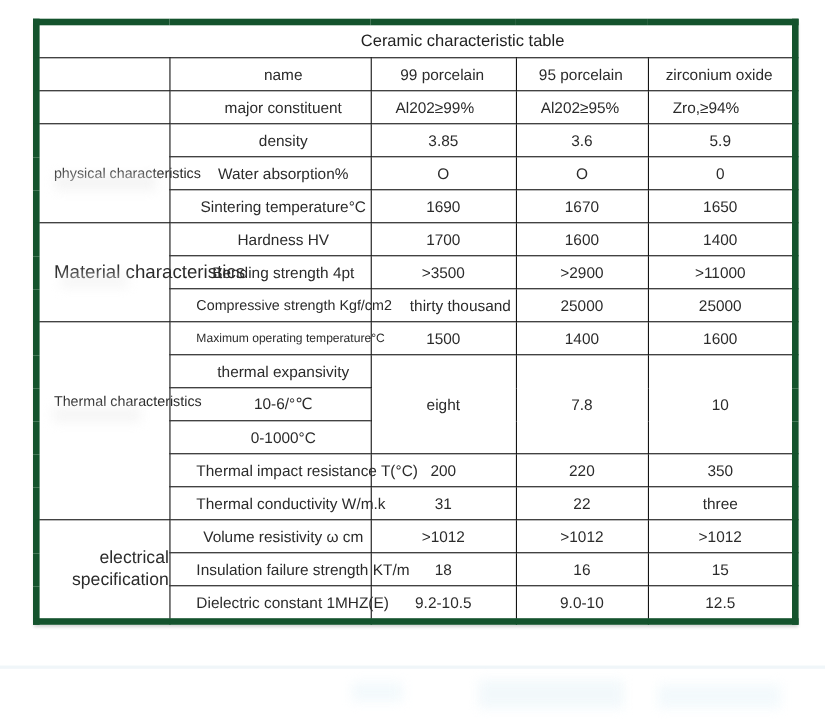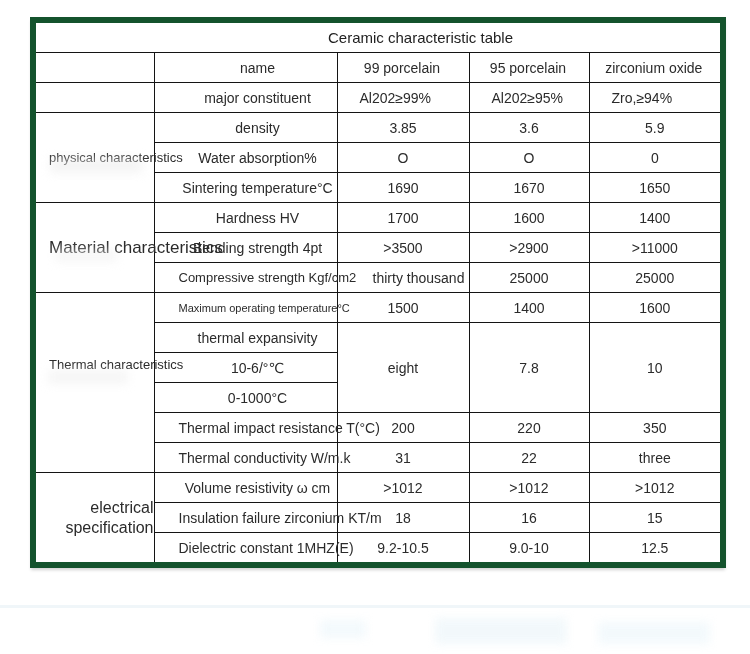--- a/index.html
+++ b/index.html
@@ -165,21 +165,21 @@
       <div>electrical</div>
       <div>specification</div>
     </td>
     <td class="lbl">Volume resistivity ω cm</td>
     <td class="val">&gt;1012</td>
     <td class="val">&gt;1012</td>
     <td class="val">&gt;1012</td>
   </tr>
 
   <tr>
-    <td class="lbl">Insulation failure zirconium KT/m</td>
+    <td class="lbl">Insulation failure strength KT/m</td>
     <td class="val">18</td>
     <td class="val">16</td>
     <td class="val">15</td>
   </tr>
 
   <tr>
     <td class="lbl">Dielectric constant 1MHZ(E)</td>
     <td class="val">9.2-10.5</td>
     <td class="val">9.0-10</td>
     <td class="val">12.5</td>

